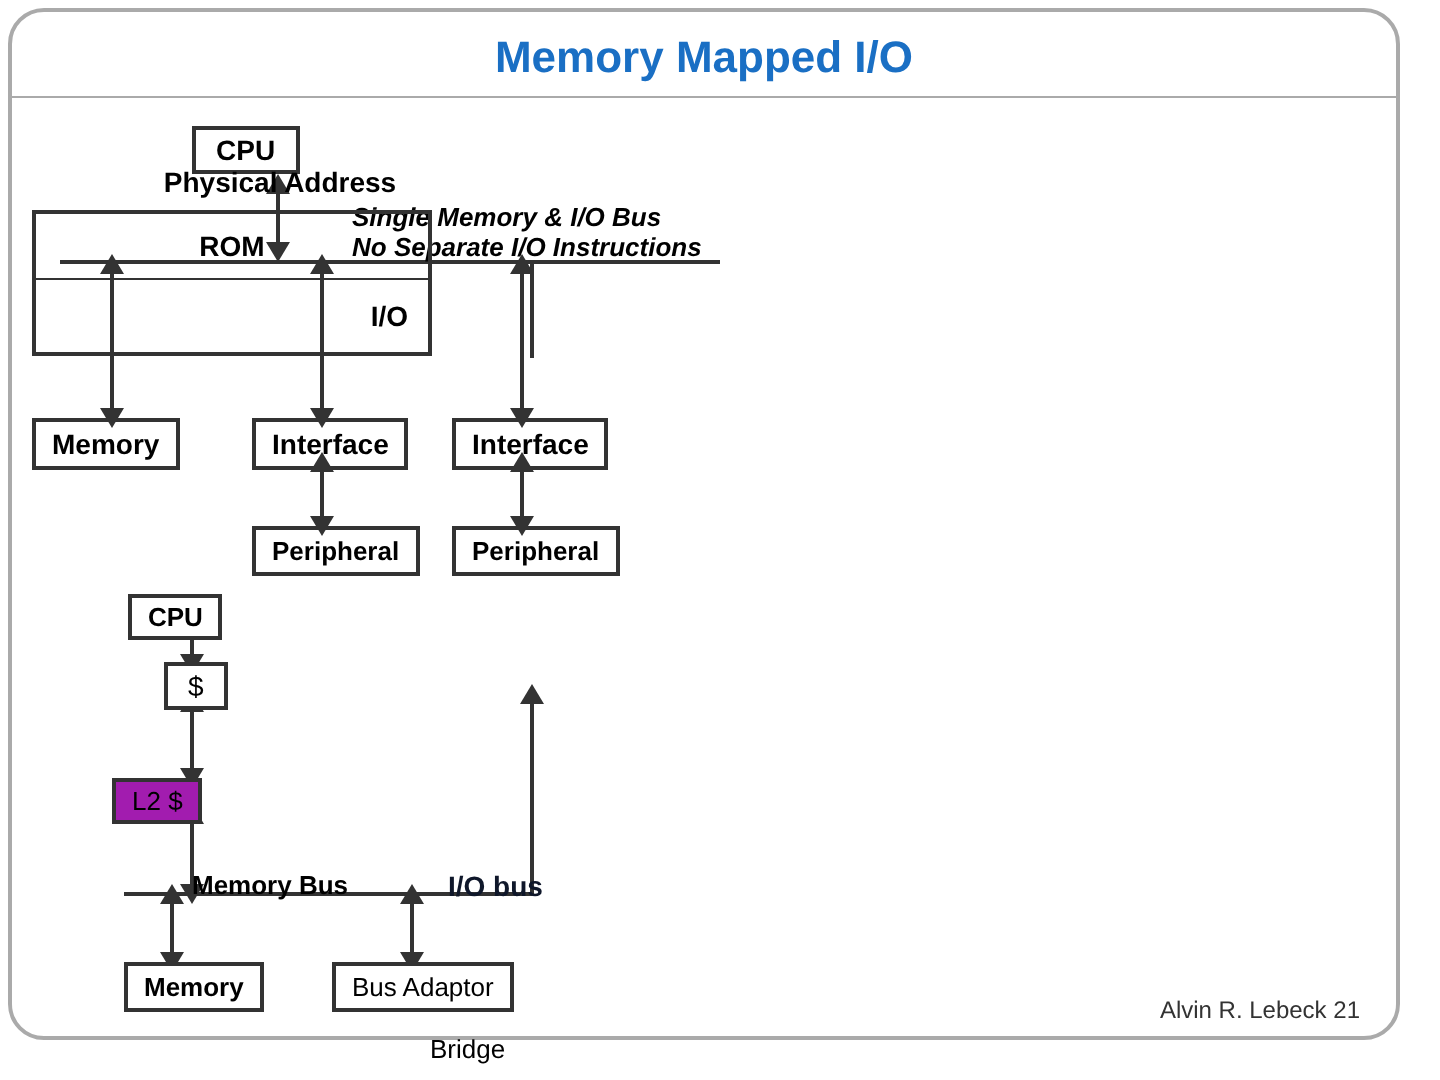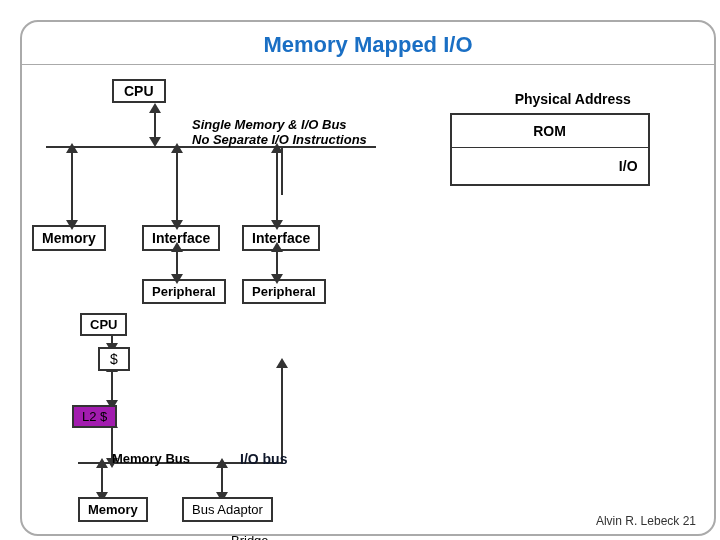--- a/index.html
+++ b/index.html
@@ -9,41 +9,41 @@
       background: #fff;
       font-family: Arial, sans-serif;
       font-size: 13px;
       overflow: hidden;
     }
     .page {
       width: 716px;
       height: 540px;
       background: #fff;
       position: relative;
-      padding: 20px;
+      padding: 4px;
     }
     .main-box {
       border: 2px solid #aaa;
       border-radius: 18px;
       width: 696px;
       height: 516px;
       position: relative;
       background: #fff;
     }
     .title {
       text-align: center;
       font-size: 22px;
       font-weight: bold;
       color: #1a6fc4;
       padding: 10px 0 6px 0;
       border-bottom: 1.5px solid #aaa;
     }
     .content {
       display: flex;
-      flex-direction: row;
+      flex-direction: column;
       height: calc(100% - 48px);
     }
     
     .left-panel {
       width: 420px;
       position: relative;
       padding: 8px 0 0 18px;
     }
     
     .right-panel {

